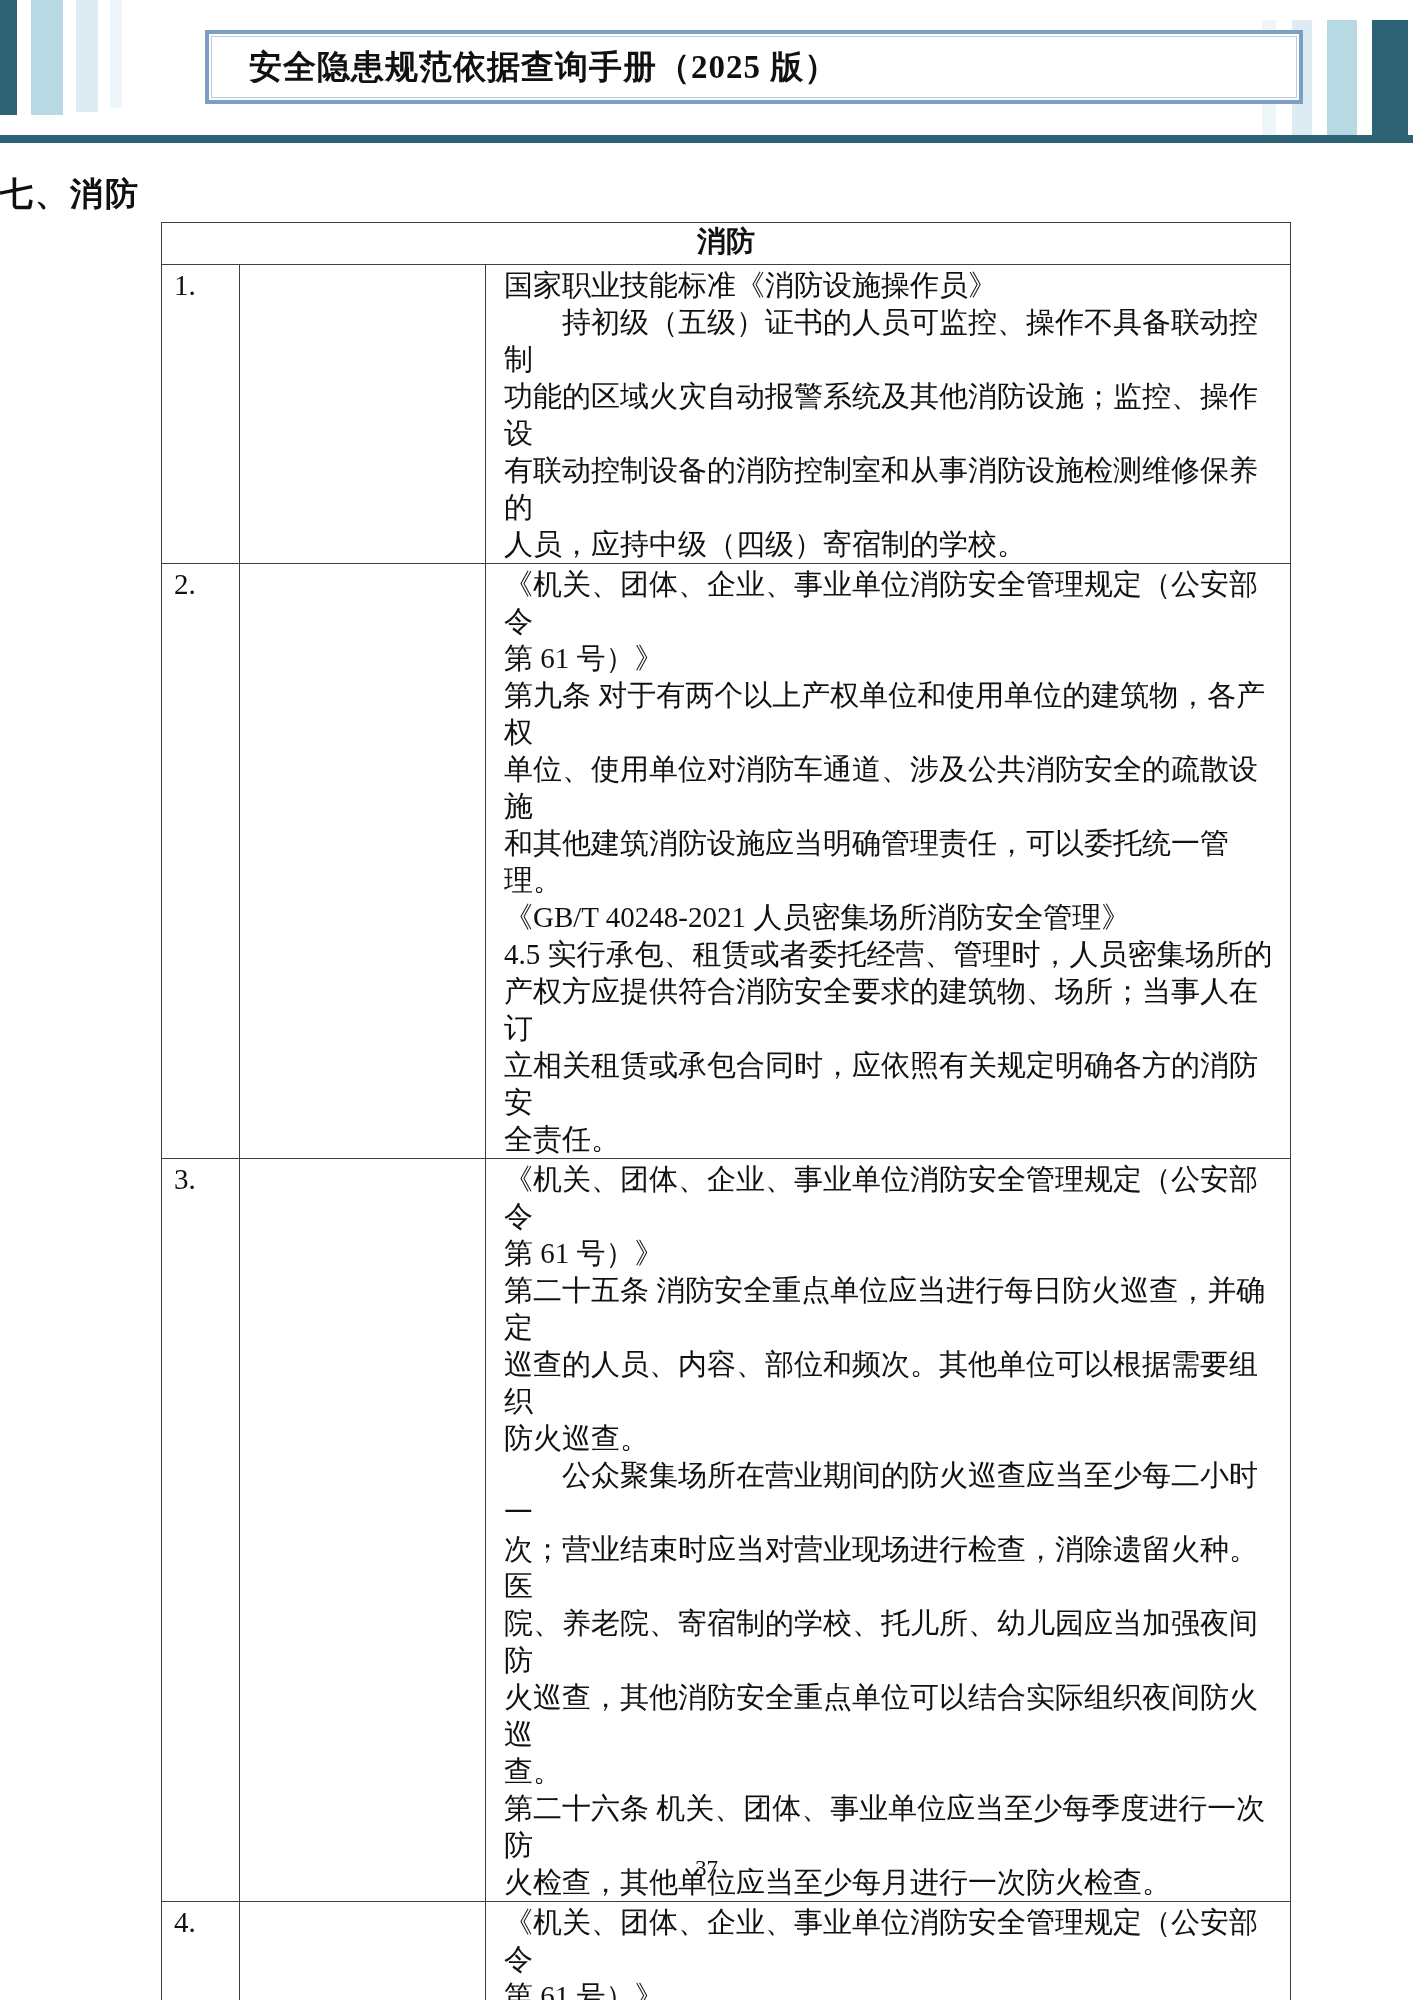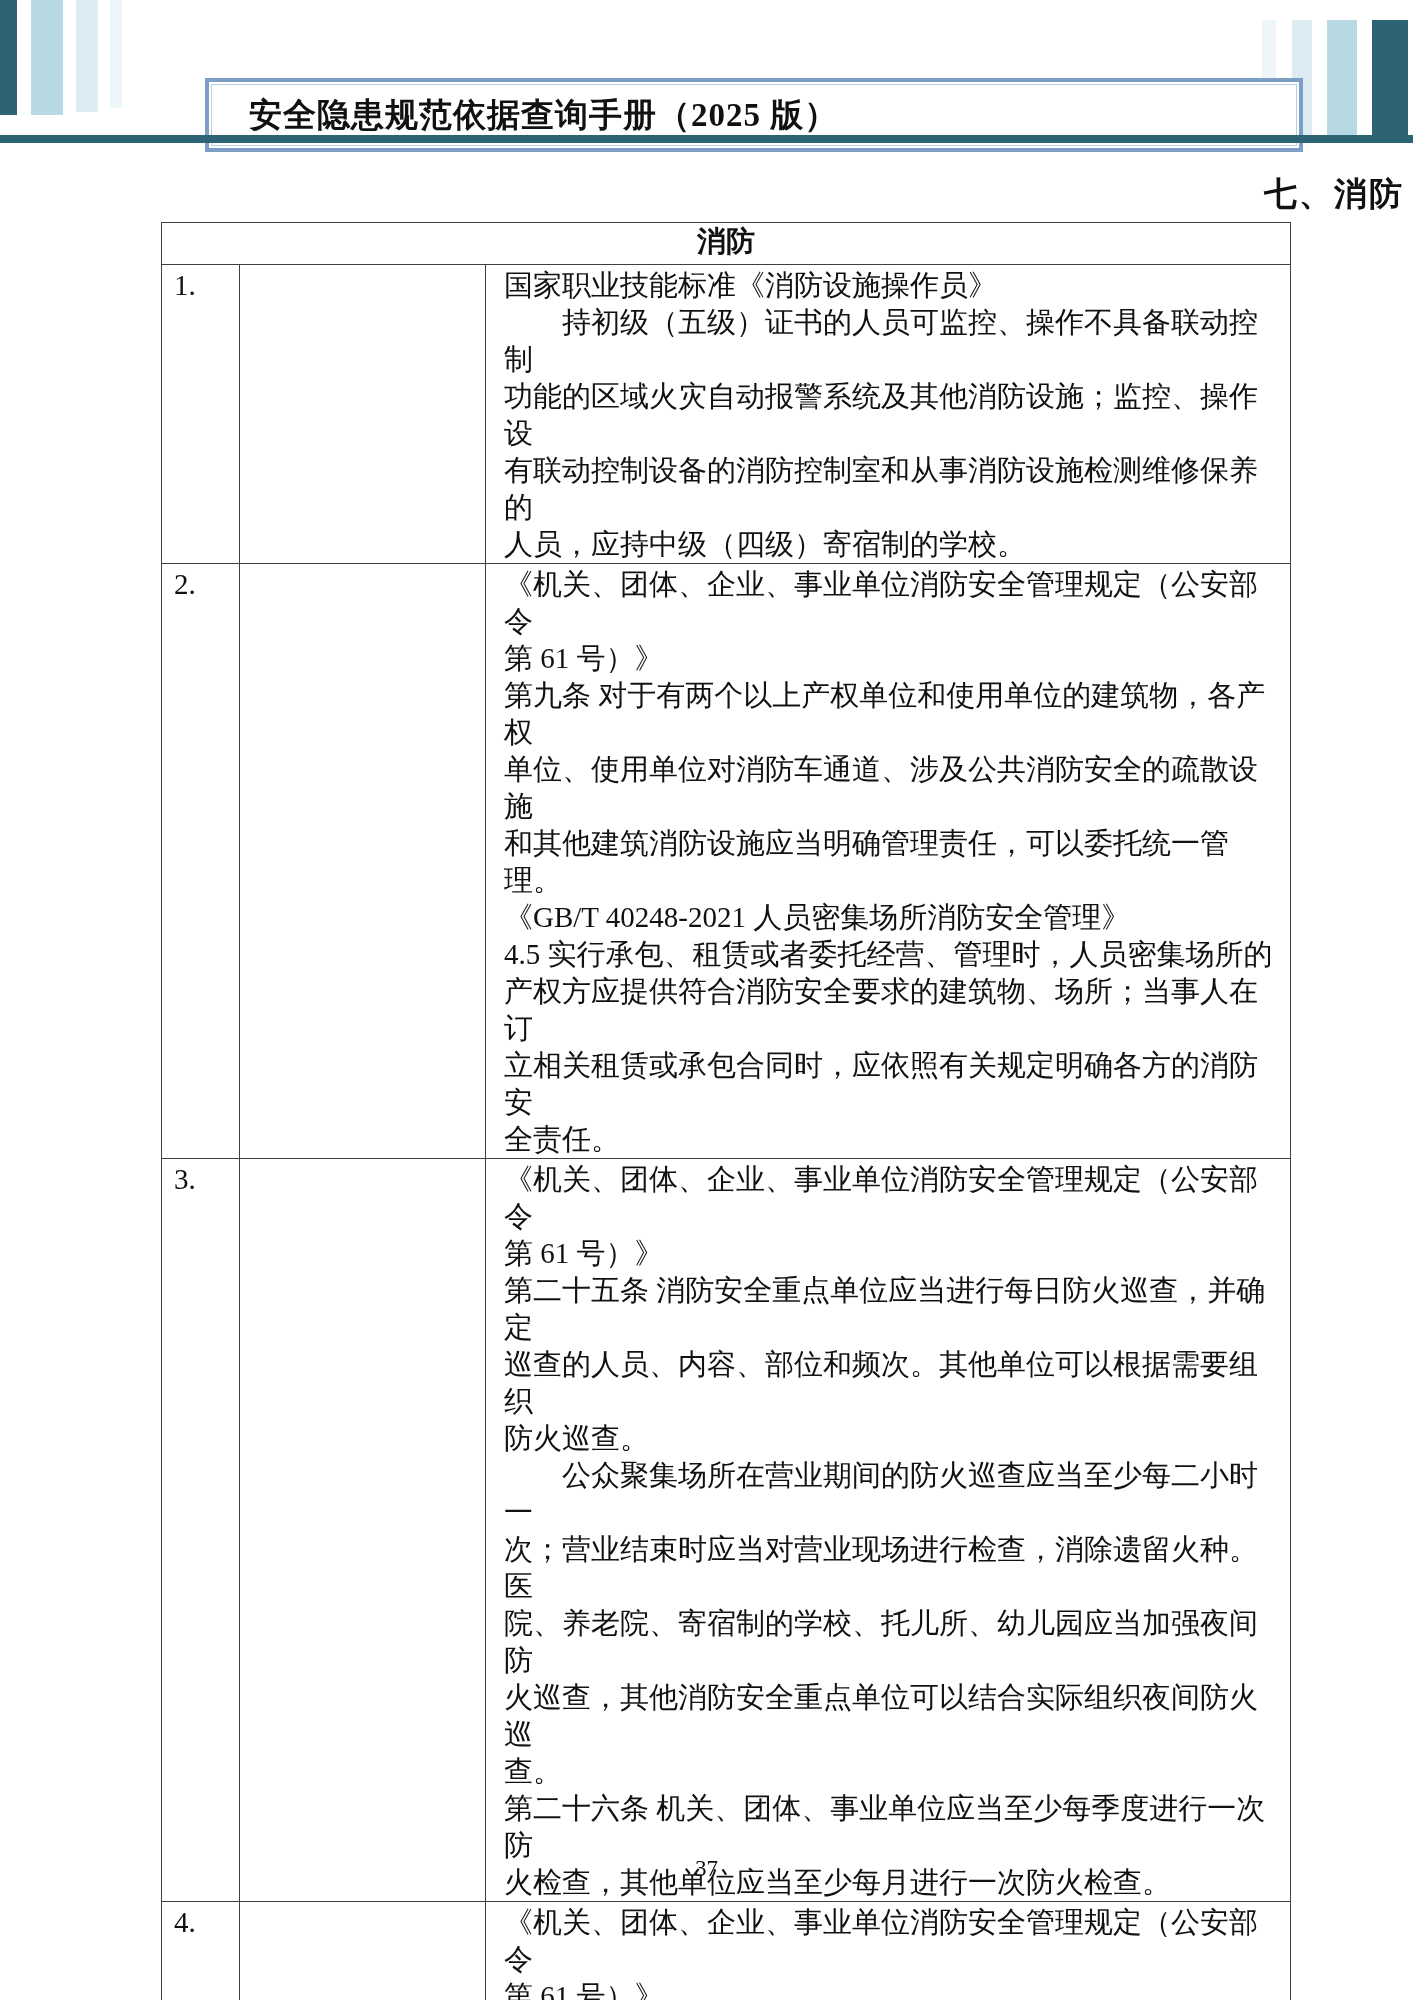--- a/index.html
+++ b/index.html
@@ -14,29 +14,29 @@
   .s-l3{left:76px;width:22px;height:112px;background:#dcecf2;}
   .s-l4{left:110px;width:12px;height:108px;background:#eff6fa;}
   .s-r1{left:1262px;top:20px;width:14px;height:115px;background:#eff6fa;}
   .s-r2{left:1292px;top:20px;width:20px;height:115px;background:#dcecf2;}
   .s-r3{left:1327px;top:20px;width:30px;height:115px;background:#b7d9e3;}
   .s-r4{left:1372px;top:20px;width:36px;height:115px;background:#2d6374;}
   
   .title-box{
     position:absolute;left:205px;top:30px;width:1090px;height:66px;
     background:#ffffff;border:4px solid #7d9fc6;box-shadow:inset 0 0 0 2px #ffffff, inset 0 0 0 3px #b9cde4;
-    display:flex;align-items:center;margin-top:48px;
+    display:flex;align-items:center;
   }
   .title-box .title-text{
     padding-left:40px;font-size:33px;font-weight:bold;letter-spacing:1px;white-space:nowrap;
   }
   .teal-rule{position:absolute;left:0;top:135px;width:1413px;height:8px;background:#2d6374;}
   
   .section-heading{
-    position:absolute;left:7px;top:174px;width:1397px;text-align:right;
+    position:absolute;left:0;top:174px;width:1397px;text-align:left;
     font-size:33px;font-weight:bold;letter-spacing:2px;line-height:40px;
   }
   
   table.reg{
     position:absolute;left:161px;top:222px;width:1129px;
     border-collapse:collapse;table-layout:fixed;
   }
   table.reg col.c1{width:78px;}
   table.reg col.c2{width:246px;}
   table.reg col.c3{width:805px;}

